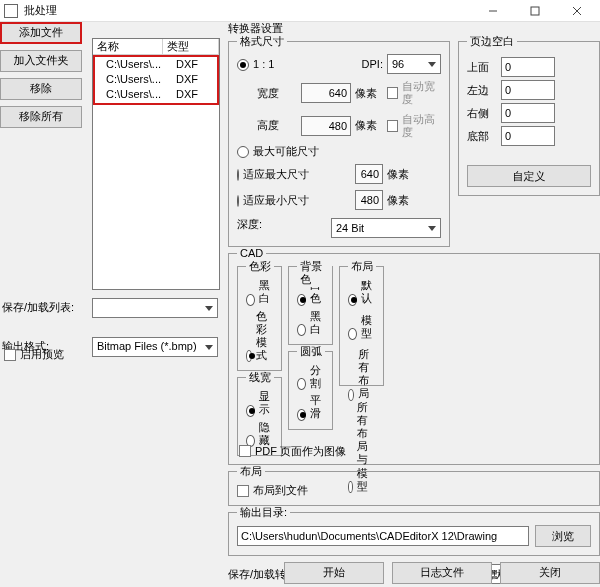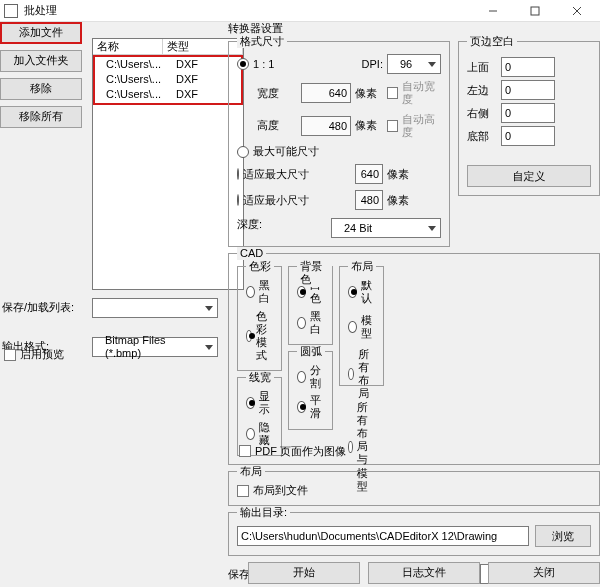--- a/index.html
+++ b/index.html
@@ -14,53 +14,53 @@
   .titlebar{height:22px;background:#fff;border-bottom:1px solid #e0e0e0;display:flex;align-items:center;padding:0 2px 0 4px}
   .titlebar .icon{width:14px;height:14px;border:1px solid #666;margin-right:6px}
   .titlebar .title{flex:1;font-size:11px}
   .titlebar .winbtn{width:42px;height:22px;display:flex;align-items:center;justify-content:center;font-size:12px;color:#444}
   .winbtn svg{width:10px;height:10px;stroke:#444;stroke-width:1;fill:none}
   
   .client{position:absolute;top:22px;left:0;right:0;bottom:0;padding:8px 10px 6px 10px}
   .lbl{white-space:nowrap}
   .btn{background:var(--btn-face);border:1px solid var(--btn-border);height:22px;display:flex;align-items:center;justify-content:center;padding:0 4px}
   .field{border:1px solid var(--field-border);background:#fff;height:20px;padding:1px 3px;font-size:11px}
-  .combo{border:1px solid var(--field-border);background:#fff;height:20px;display:flex;align-items:center;position:relative;padding:0 14px 0 12px}
+  .combo{border:1px solid var(--field-border);background:#fff;height:20px;display:flex;align-items:center;position:relative;padding:0 14px 0 4px}
   .combo::after{content:"";position:absolute;right:4px;top:7px;border-left:4px solid transparent;border-right:4px solid transparent;border-top:5px solid #444}
   .chk{display:flex;align-items:center;gap:4px}
   .chk .box{width:12px;height:12px;border:1px solid var(--field-border);background:#fff;position:relative}
-  .radio{display:flex;align-items:center;gap:4px}
+  .radio{display:flex;align-items:flex-end;gap:4px}
   .radio .dot{width:12px;height:12px;border:1px solid #5a5a5a;border-radius:50%;background:#fff;position:relative}
   .radio .dot.on::after{content:"";position:absolute;left:2px;top:2px;width:6px;height:6px;border-radius:50%;background:#000}
   .gbox{border:1px solid var(--border);position:relative;padding:12px 8px 8px 8px;margin-top:6px}
   .gbox>.legend{position:absolute;top:-7px;left:8px;background:var(--bg);padding:0 3px;font-size:11px}
   
   .left{position:absolute;top:0;left:0;width:218px;height:100%}
   .left .lbl{display:block;margin:0 0 4px 2px}
   .btncol{float:left;width:86px}
   .btncol .btn{width:82px;margin-bottom:6px}
   .btncol .btn.hot{border:2px solid var(--accent)}
-  .filelist{position:absolute;left:92px;top:16px;width:152px;height:252px;border:1px solid var(--field-border);background:#fff;overflow:hidden}
+  .filelist{position:absolute;left:92px;top:16px;width:128px;height:252px;border:1px solid var(--field-border);background:#fff;overflow:hidden}
   .filelist .head{height:16px;border-bottom:1px solid #d0d0d0;display:flex}
   .filelist .head .col{padding:1px 4px;border-right:1px solid #d0d0d0}
   .filelist .rows{border:2px solid var(--accent);position:absolute;top:16px;left:0;right:0;height:50px}
   .filelist .row{display:flex;height:15px}
   .filelist .row .c{padding:1px 11px;overflow:hidden;white-space:nowrap}
   .filelist .row .c:first-child{width:70px}.filelist .row .c:last-child{width:48px}
   .left .pair{position:absolute;left:0;width:218px;display:flex;align-items:center;gap:6px}
   .left .pair .lbl{flex:0 0 84px;margin:0 0 0 2px}
   .left .pair .combo{flex:1}
   
   .right{position:absolute;left:228px;top:0;right:0;height:100%}
   .grid{display:grid;align-items:center}
   .margins .row{display:flex;align-items:center;gap:6px;margin:3px 0}
   .margins .row .lbl{width:28px}
   .margins .row .field{width:54px}
   .bottom{position:absolute;left:0;right:0;bottom:3px;display:flex;gap:8px;justify-content:flex-end}
-  .bottom .btn{width:112px}
+  .bottom .btn{width:100px}
   .disabled{color:var(--muted)}
   .field.ro{background:#fafafa}
 </style>
 </head>
 <body>
 
 <div class="titlebar">
   <span class="icon"></span>
   <span class="title">批处理</span>
   <span class="winbtn">

